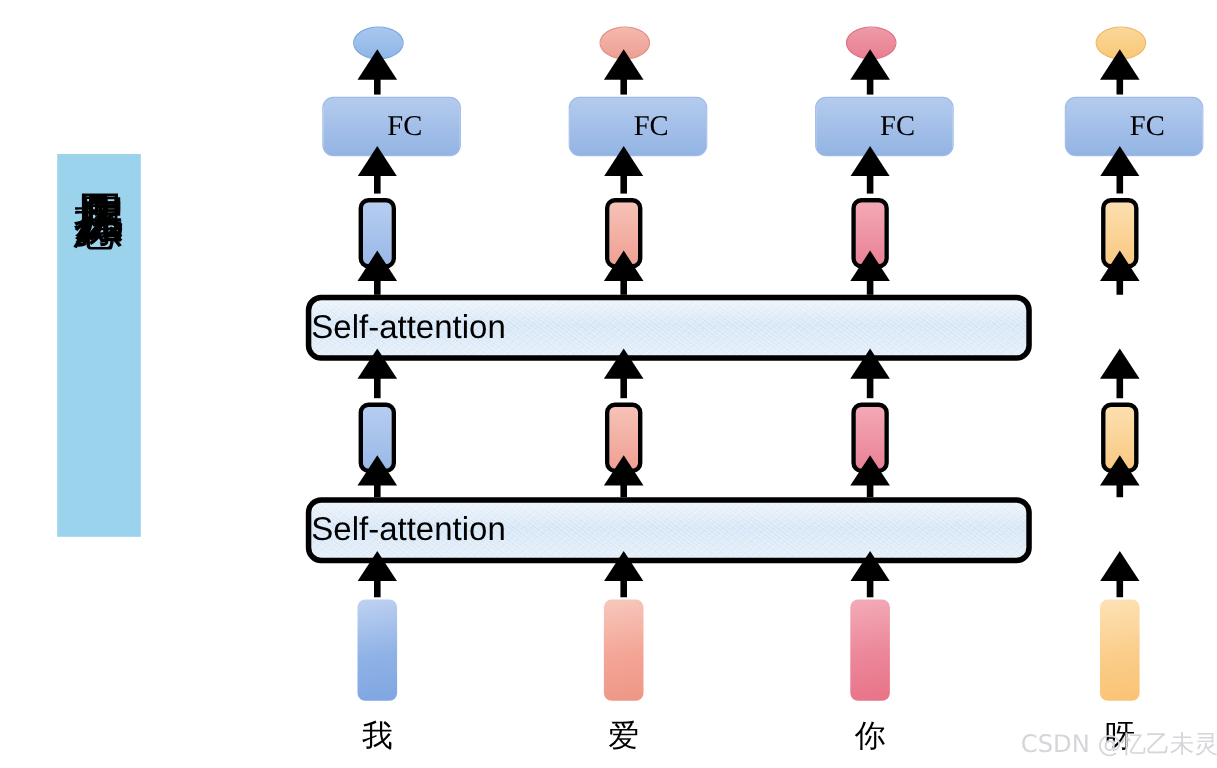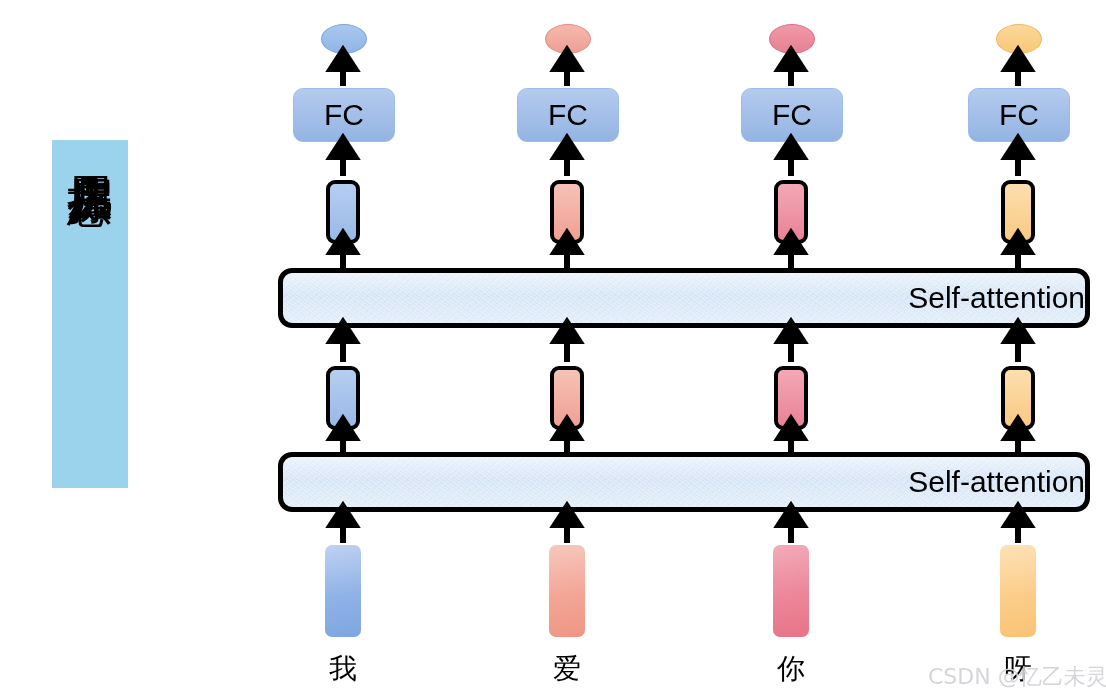--- a/index.html
+++ b/index.html
@@ -78,22 +78,23 @@
     width: 100px;
     height: 52px;
     top: 88px;
     border-radius: 10px;
     background: linear-gradient(180deg, #b4cbee 0%, #93b4e3 100%);
     border: 1px solid #9dbae8;
     display: flex;
     align-items: center;
     justify-content: center;
     color: #000000;
-    font-size: 30px;
-    font-family: Liberation Sans, sans-serif;
+    font-size: 26px;
+    font-family: Liberation Serif, serif;
+    padding-left: 24px;
   }
 
   
   .vec-s {
     position: absolute;
     width: 26px;
     height: 56px;
     border: 4px solid #000000;
     border-radius: 9px;
     box-sizing: content-box;
@@ -116,33 +117,33 @@
   }
   .vec-in.c0 { background: linear-gradient(170deg, #bfd2f1 0%, #8fb2e6 55%, #7fa6e2 100%); }
   .vec-in.c1 { background: linear-gradient(170deg, #f7c8bd 0%, #f3a596 55%, #ef9684 100%); }
   .vec-in.c2 { background: linear-gradient(170deg, #f3abb8 0%, #ec8699 55%, #e87388 100%); }
   .vec-in.c3 { background: linear-gradient(170deg, #fde2b6 0%, #fbcd89 55%, #f9c374 100%); }
 
   
   .sa-block {
     position: absolute;
     left: 278px;
-    width: 812px;
+    width: 660px;
     height: 60px;
     border: 5px solid #000000;
     border-radius: 14px;
     box-sizing: border-box;
     background:
       linear-gradient(180deg, rgba(255,255,255,0.55) 0%, rgba(255,255,255,0.05) 45%, rgba(255,255,255,0.35) 100%),
       repeating-linear-gradient(37deg, rgba(190,212,238,0.55) 0px, rgba(226,238,250,0.55) 2px, rgba(205,224,243,0.5) 4px, rgba(234,243,252,0.5) 6px),
       repeating-linear-gradient(-41deg, rgba(198,219,241,0.45) 0px, rgba(231,241,251,0.45) 3px, rgba(211,228,245,0.4) 5px),
       #dceaf7;
     display: flex;
     align-items: center;
-    justify-content: flex-end;
+    justify-content: flex-start;
   }
   .sa-label {
     font-size: 30px;
     color: #000000;
     font-family: "Liberation Sans", sans-serif;
   }
   .sa-upper { top: 268px; }
   .sa-lower { top: 452px; }
 
   

